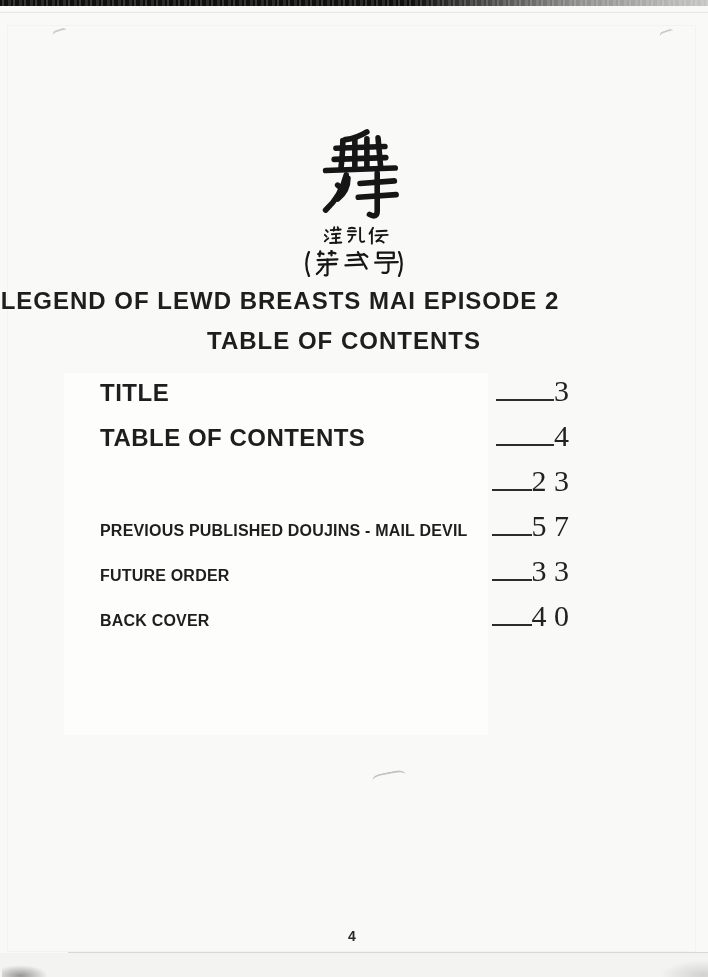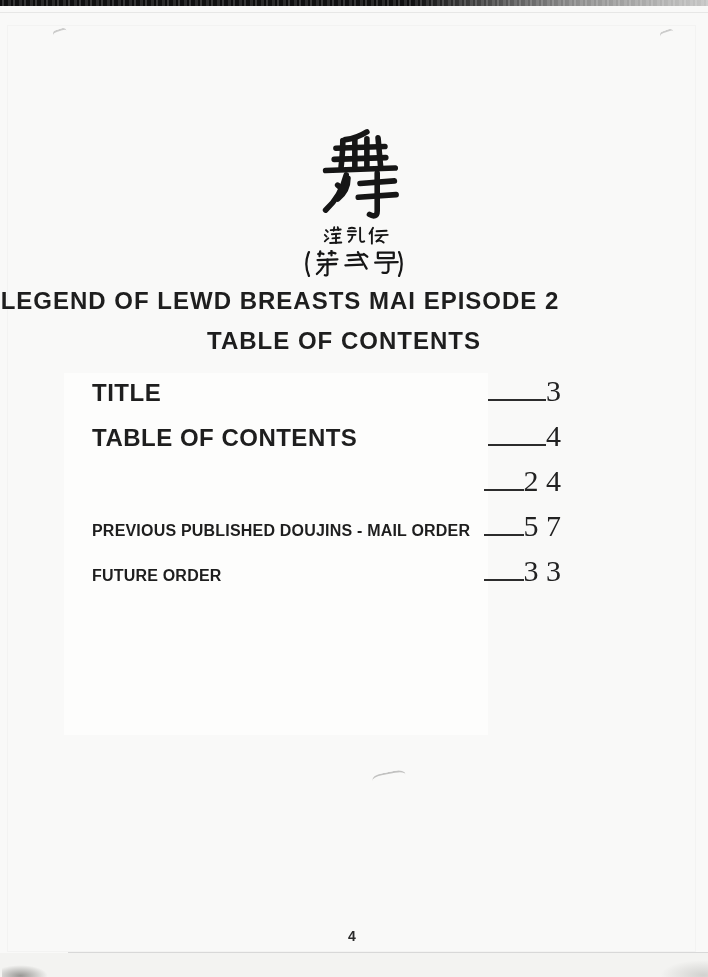--- a/index.html
+++ b/index.html
@@ -44,21 +44,21 @@
     position:absolute;left:0;top:287px;width:588px;box-sizing:border-box;padding-right:28px;
     text-align:center;font-size:24px;font-weight:bold;letter-spacing:1px;white-space:nowrap;
   }
   .toc-heading{
     position:absolute;left:0;top:327px;width:708px;box-sizing:border-box;padding-right:20px;
     text-align:center;font-size:24px;font-weight:bold;letter-spacing:1px;
   }
 
   
   .toc-box{position:absolute;left:64px;top:373px;width:424px;height:362px;background:#fdfdfc;}
-  .toc-list{position:absolute;left:92px;top:368px;width:469px;}
+  .toc-list{position:absolute;left:100px;top:368px;width:469px;}
   .toc-row{height:45px;box-sizing:border-box;padding-top:8px;display:flex;align-items:baseline;}
   .toc-row .label{font-weight:bold;font-size:16px;letter-spacing:.2px;white-space:nowrap;overflow:hidden;}
   .toc-row.large .label{font-size:24px;letter-spacing:.5px;}
   .toc-row .leader{margin-left:auto;width:58px;height:12px;border-bottom:2.5px solid #2c2c2c;flex:none;}
   .toc-row.dd .leader{width:40px;}
   .toc-row .num{font-family:"Liberation Serif", serif;font-size:30px;font-weight:normal;color:#222;
     white-space:pre;flex:none;line-height:1;}
 
   
   .footer-num{position:absolute;left:0;top:928px;width:704px;text-align:center;
@@ -165,36 +165,41 @@
 
     <div class="toc-row large">
       <span class="label">TABLE OF CONTENTS</span>
       <span class="leader"></span>
       <span class="num">4</span>
     </div>
 
 
     <div class="toc-row dd">
       <span class="leader"></span>
-      <span class="num">2 4</span>
-    </div>
-
-    <div class="toc-row dd">
-      <span class="label">PREVIOUS PUBLISHED DOUJINS - MAIL ORDER</span>
+      <span class="num">2 3</span>
+    </div>
+
+    <div class="toc-row dd">
+      <span class="label">PREVIOUS PUBLISHED DOUJINS - MAIL DEVIL</span>
       <span class="leader"></span>
       <span class="num">5 7</span>
     </div>
 
 
     <div class="toc-row dd">
       <span class="label">FUTURE ORDER</span>
       <span class="leader"></span>
       <span class="num">3 3</span>
     </div>
 
+    <div class="toc-row dd">
+      <span class="label">BACK COVER</span>
+      <span class="leader"></span>
+      <span class="num">4 0</span>
+    </div>
 
   </div>
 
   <div class="footer-num">4</div>
 
   <div class="scan-line-bottom"></div>
   <div class="scan-bottom-strip"></div>
   <div class="scan-corner-bl"></div>
   <div class="scan-corner-br"></div>
 

